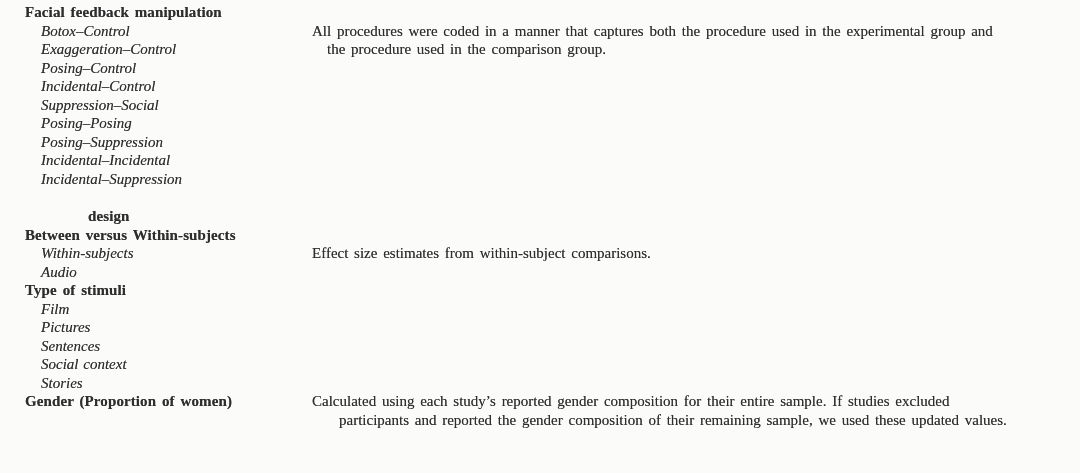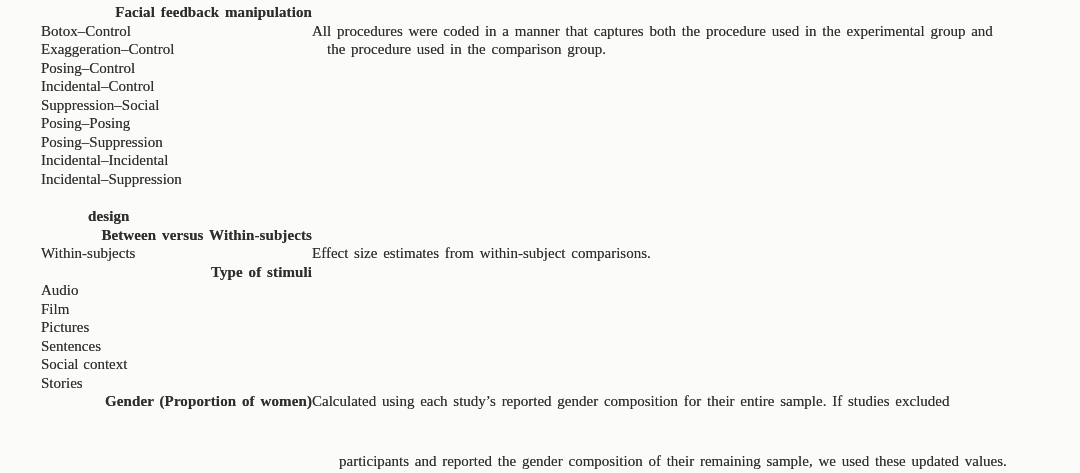--- a/index.html
+++ b/index.html
@@ -33,45 +33,44 @@
   }
   .cell-left {
     flex: 0 0 312px;
     width: 312px;
     box-sizing: border-box;
     overflow: visible;
   }
   .cell-left.item {
     padding-left: 41px;
     word-spacing: 1px;
+    font-style: italic;
   }
   .cell-left.header {
     padding-left: 25px;
     font-weight: bold;
     word-spacing: 2px;
     letter-spacing: 0.1px;
-    text-align: right;
   }
   .cell-left.header-cont {
     padding-left: 88px;
     font-weight: bold;
     word-spacing: 2px;
     letter-spacing: 0.1px;
   }
   .cell-right {
     flex: 1 1 auto;
     word-spacing: 2px;
     overflow: visible;
   }
   .cell-right.cont {
     padding-left: 15px;
   }
   .cell-right.cont2 {
     padding-left: 27px;
-    margin-top: 41px;
   }
 </style>
 </head>
 <body>
 
 <div class="page">
   <div id="rows">
       <div class="row">
         <div class="cell-left header">Facial feedback manipulation</div>
         <div class="cell-right"></div>
@@ -121,25 +120,25 @@
       </div>
       <div class="row">
         <div class="cell-left header">Between versus Within-subjects</div>
         <div class="cell-right"></div>
       </div>
       <div class="row">
         <div class="cell-left item">Within-subjects</div>
         <div class="cell-right">Effect size estimates from within-subject comparisons.</div>
       </div>
       <div class="row">
-        <div class="cell-left header">Type of stimuli</div>
+        <div class="cell-left item">Audio</div>
         <div class="cell-right"></div>
       </div>
       <div class="row">
-        <div class="cell-left item">Audio</div>
+        <div class="cell-left header">Type of stimuli</div>
         <div class="cell-right"></div>
       </div>
       <div class="row">
         <div class="cell-left item">Film</div>
         <div class="cell-right"></div>
       </div>
       <div class="row">
         <div class="cell-left item">Pictures</div>
         <div class="cell-right"></div>
       </div>

